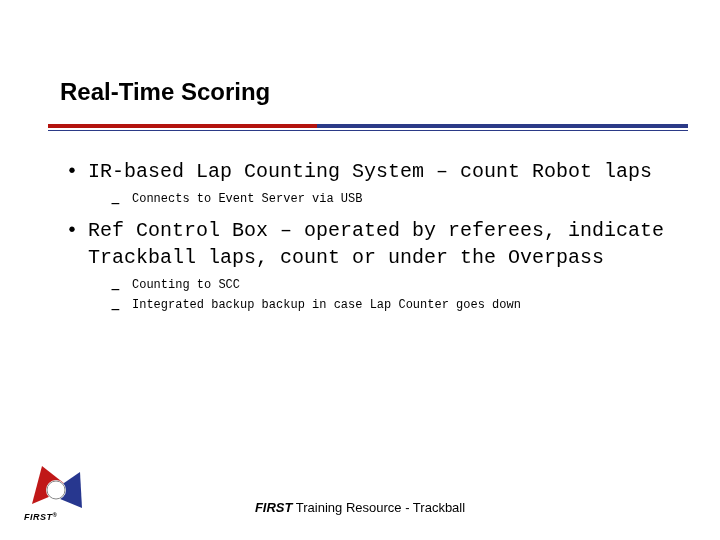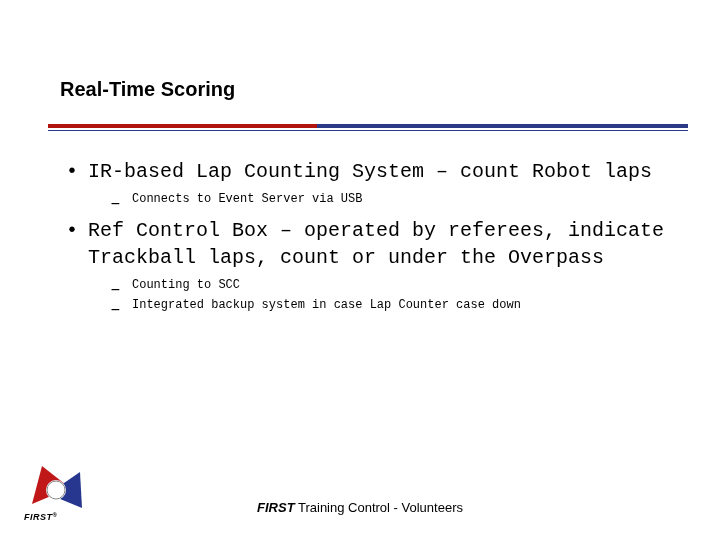--- a/index.html
+++ b/index.html
@@ -8,21 +8,21 @@
     width: 720px;
     height: 540px;
     position: relative;
     background: #fff;
     overflow: hidden;
   }
   .title {
     position: absolute;
     left: 60px;
     top: 78px;
-    font-size: 20px;
+    font-size: 24px;
     font-weight: bold;
     color: #000;
     font-family: Verdana, Geneva, sans-serif;
   }
   .rule-grad {
     position: absolute;
     left: 48px;
     top: 124px;
     width: 640px;
     height: 4px;
@@ -119,35 +119,35 @@
       <li>
         <span>IR-based Lap Counting System – count Robot laps</span>
         <ul class="b2">
           <li>Connects to Event Server via USB</li>
         </ul>
       </li>
       <li>
         <span>Ref Control Box – operated by referees, indicate Trackball laps, count or under the Overpass</span>
         <ul class="b2">
           <li>Counting to SCC</li>
-          <li>Integrated backup system in case Lap Counter case down</li>
+          <li>Integrated backup backup in case Lap Counter goes down</li>
         </ul>
       </li>
     </ul>
   </div>
 
   <div class="logo">
     <svg viewBox="0 0 60 52">
       <polygon points="16,2 44,24 6,40" fill="#c01818"></polygon>
       <polygon points="54,8 22,30 56,44" fill="#27378f"></polygon>
       <circle cx="30" cy="26" r="10" fill="#fff"></circle>
       <circle cx="30" cy="26" r="9" fill="none" stroke="#888" stroke-width="1"></circle>
     </svg>
   </div>
   <div class="logo-text">
     <span>FIRST</span><span class="reg">®</span>
   </div>
 
   <div class="footer">
-    <span class="brand">FIRST</span><span> Training Control - Volunteers</span>
+    <span class="brand">FIRST</span><span> Training Resource - Trackball</span>
   </div>
 
 </div>
 
 </body></html>

